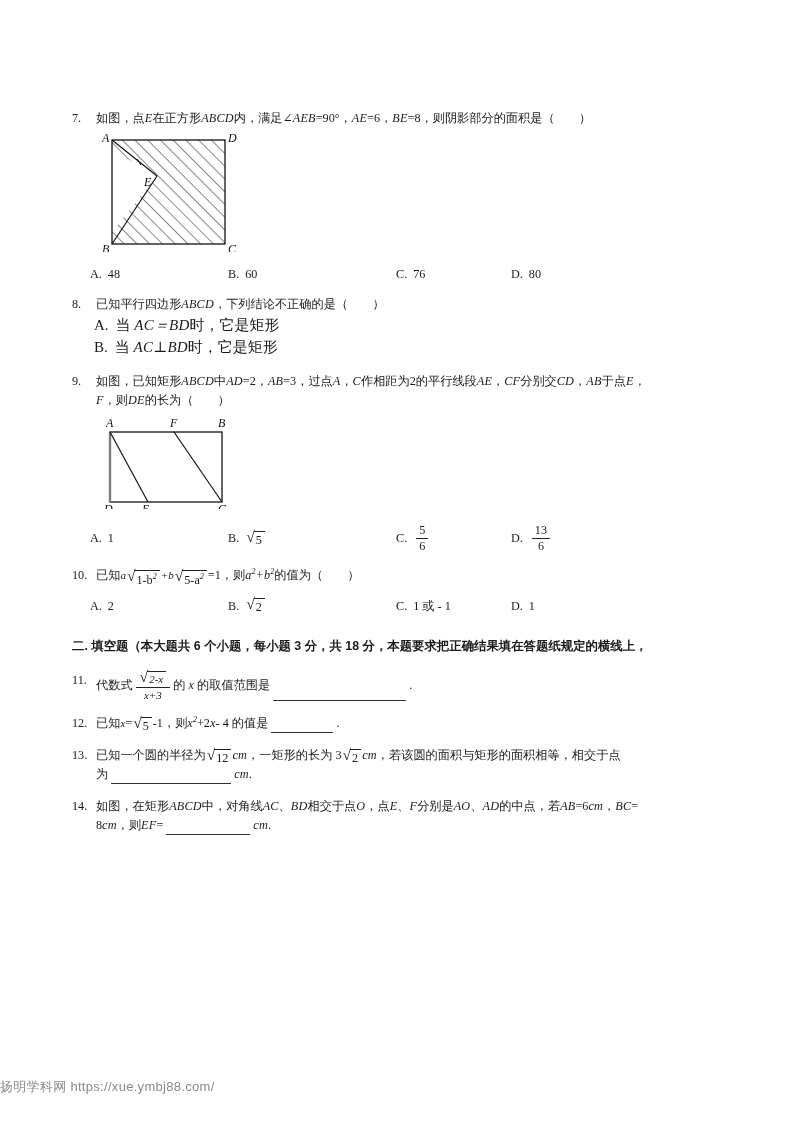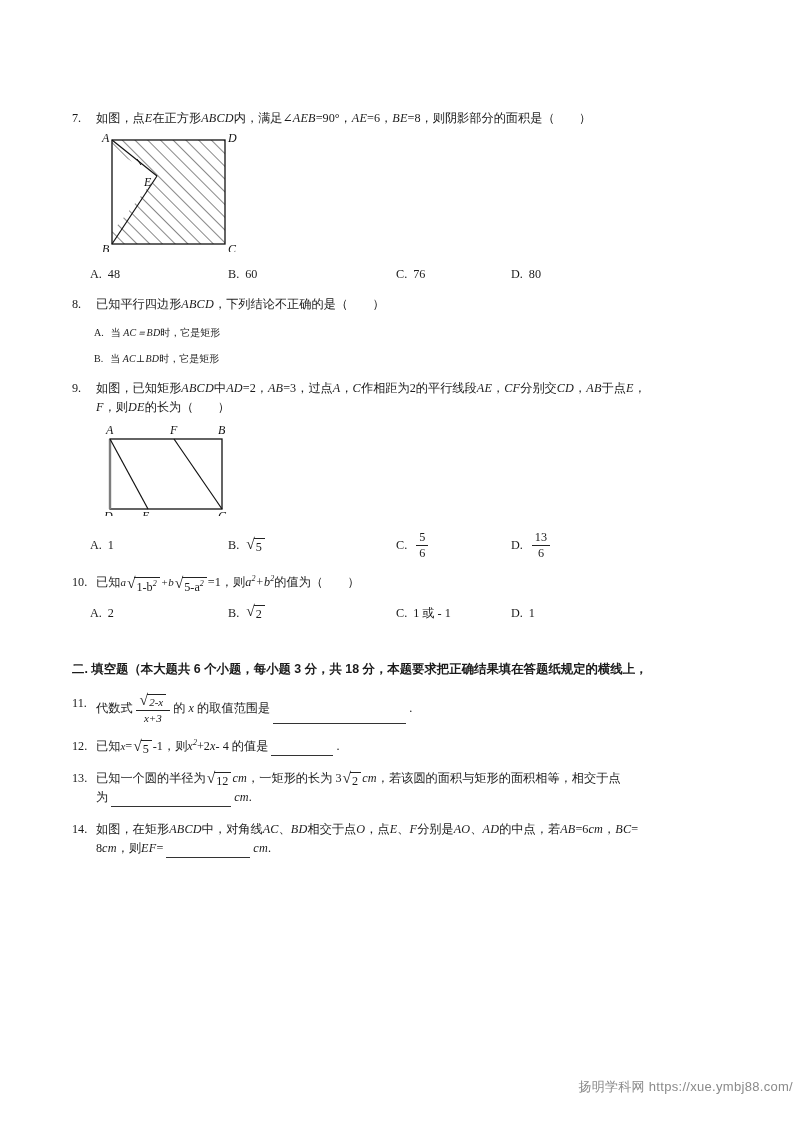--- a/index.html
+++ b/index.html
@@ -55,23 +55,22 @@
     align-items: center;
     white-space: nowrap;
   }
   .opt .lab { margin-right: 6px; }
   .opt-inline { flex: 0 0 auto; }
   .w1 { width: 138px; }
   .w2 { width: 168px; }
   .w3 { width: 115px; }
 
   .opt-block {
-    font-size: 10px;
+    font-size: 15px;
     padding-left: 22px;
-    margin-top: 11px;
     line-height: 1.5;
   }
   .opt-block .lab { margin-right: 7px; }
 
   
   .v {
     font-style: italic;
     font-family: "Liberation Serif", "DejaVu Serif", serif;
     letter-spacing: .2px;
   }
@@ -124,21 +123,21 @@
   .blank.b1 { width: 120px; }
   .blank.b2 { width: 62px; }
   .blank.b3 { width: 133px; }
   .blank.b4 { width: 84px; }
 
   
   .section-head {
     font-weight: bold;
     font-size: 12.4px;
     line-height: 1.9;
-    margin-top: 36px;
+    margin-top: 20px;
     font-family: "Liberation Sans", "DejaVu Sans", sans-serif;
   }
   .section-head .l2 { display: block; }
 
   
   .fig {
     margin-top: 4px;
     padding-left: 16px;
   }
   svg text {
@@ -147,21 +146,21 @@
     font-size: 12px;
     fill: #111;
   }
 
   
   .watermark {
     position: absolute;
     left: 0;
     top: 1078px;
     width: 793px;
-    text-align: right;
+    text-align: left;
     color: #8a8a8a;
     font-size: 13px;
     font-family: "Liberation Sans", "DejaVu Sans", sans-serif;
     letter-spacing: .3px;
   }
 </style>
 </head>
 <body>
 
 <div class="page">

